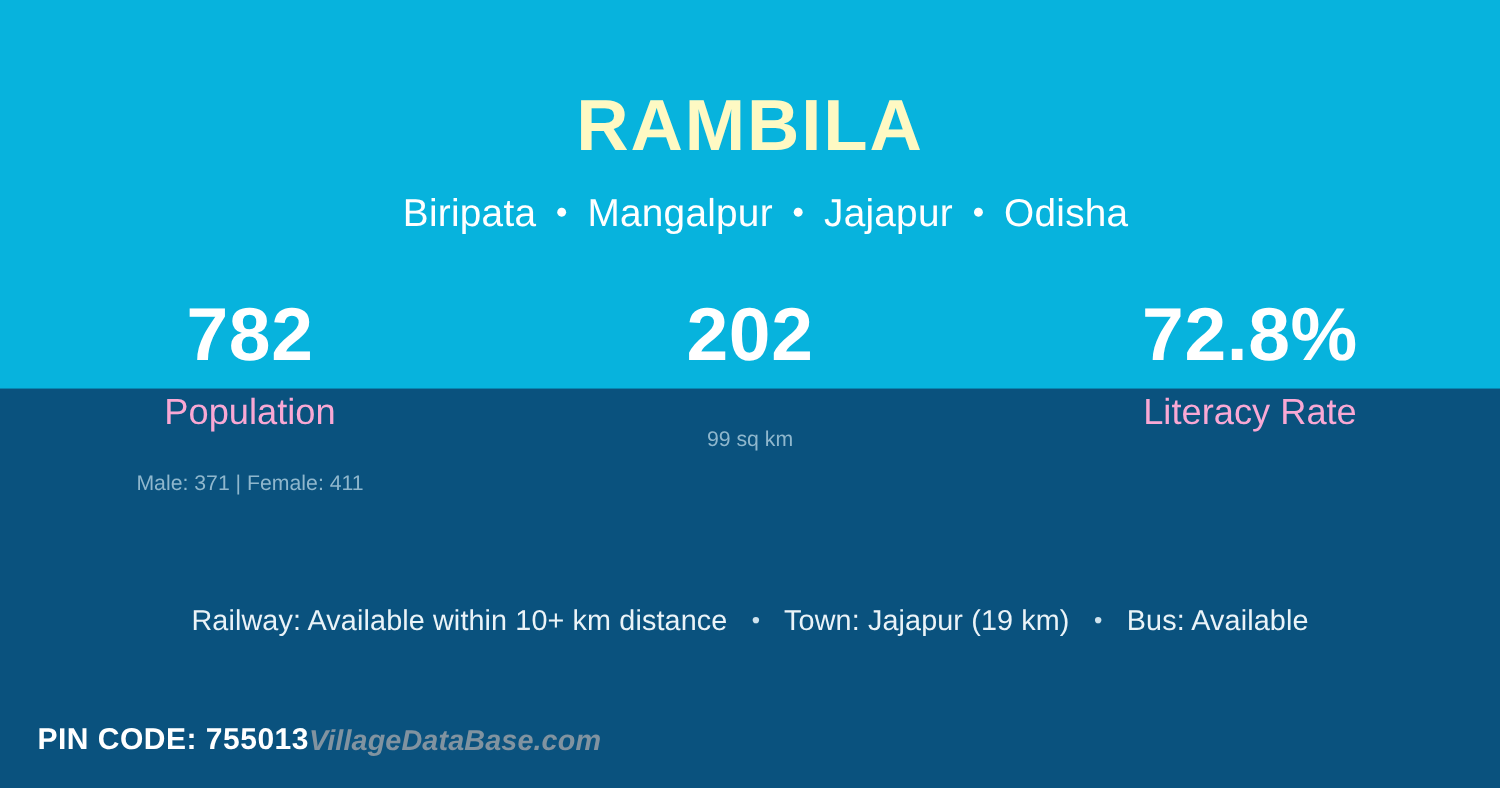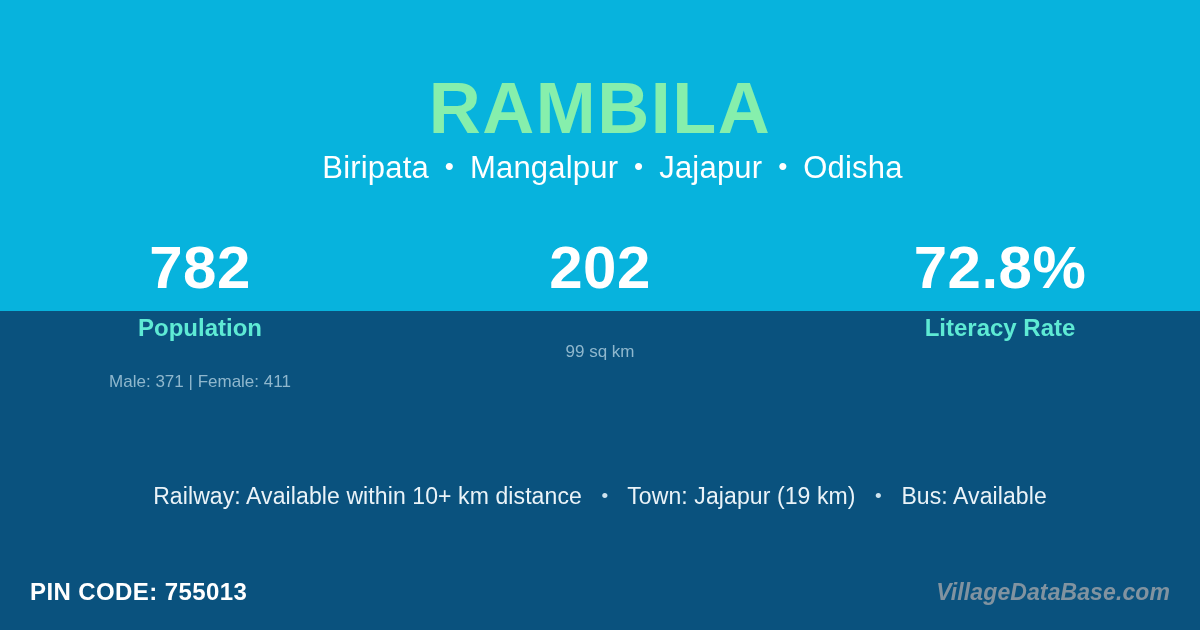--- a/index.html
+++ b/index.html
@@ -41,28 +41,28 @@
 
   
   #header {
     position:absolute;
     left:0; top:0;
     width:1200px;
     text-align:center;
   }
   #village-title {
     margin-top:72px;
-    font-size:72px;
+    font-size:58px;
     font-weight:700;
     letter-spacing:1.5px;
     line-height:1.0;
-    color:#86efac;
+    color:#fef9c3;
   }
   #village-location {
-    margin-top:8px;
+    margin-top:25px;
     font-size:31px;
     font-weight:400;
     letter-spacing:0.2px;
     line-height:1.0;
     color:#ffffff;
     padding-left:25px;
   }
   #village-location .sep {
     padding:0 7px;
     font-size:26px;
@@ -84,24 +84,24 @@
   }
   .stat-value {
     font-size:60px;
     font-weight:700;
     line-height:1.0;
     letter-spacing:0.5px;
     color:#ffffff;
     height:72px;
   }
   .stat-label {
-    font-size:24px;
-    font-weight:700;
-    line-height:1.0;
-    color:#5eead4;
+    font-size:29px;
+    font-weight:400;
+    line-height:1.0;
+    color:#f9a8d4;
     margin-top:6px;
   }
   .stat-sub {
     font-size:17px;
     font-weight:400;
     line-height:1.0;
     color:#8fb7cd;
     margin-top:33px;
   }
 
@@ -127,21 +127,21 @@
 
   
   #footer {
     position:absolute;
     left:0; top:572px;
     width:1200px;
     height:40px;
     padding:0 30px;
     display:flex;
     align-items:center;
-    justify-content:space-between;
+    justify-content:flex-start;
   }
   #pin-code {
     font-size:24px;
     font-weight:700;
     letter-spacing:0.4px;
     line-height:1.0;
     color:#ffffff;
   }
   #brand {
     font-size:23px;

